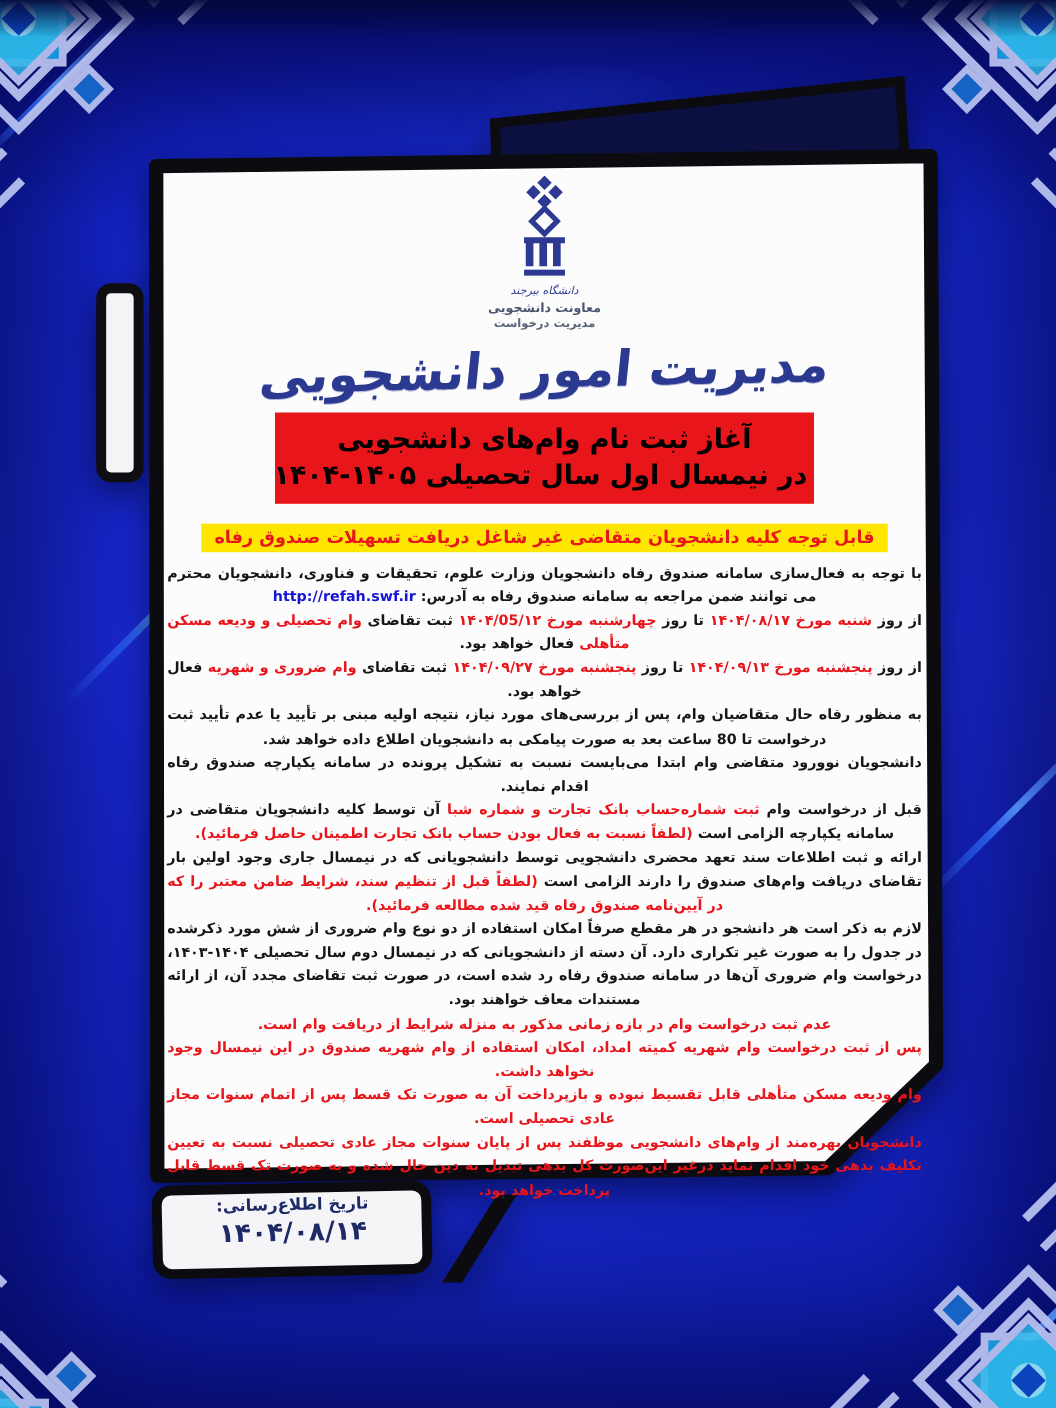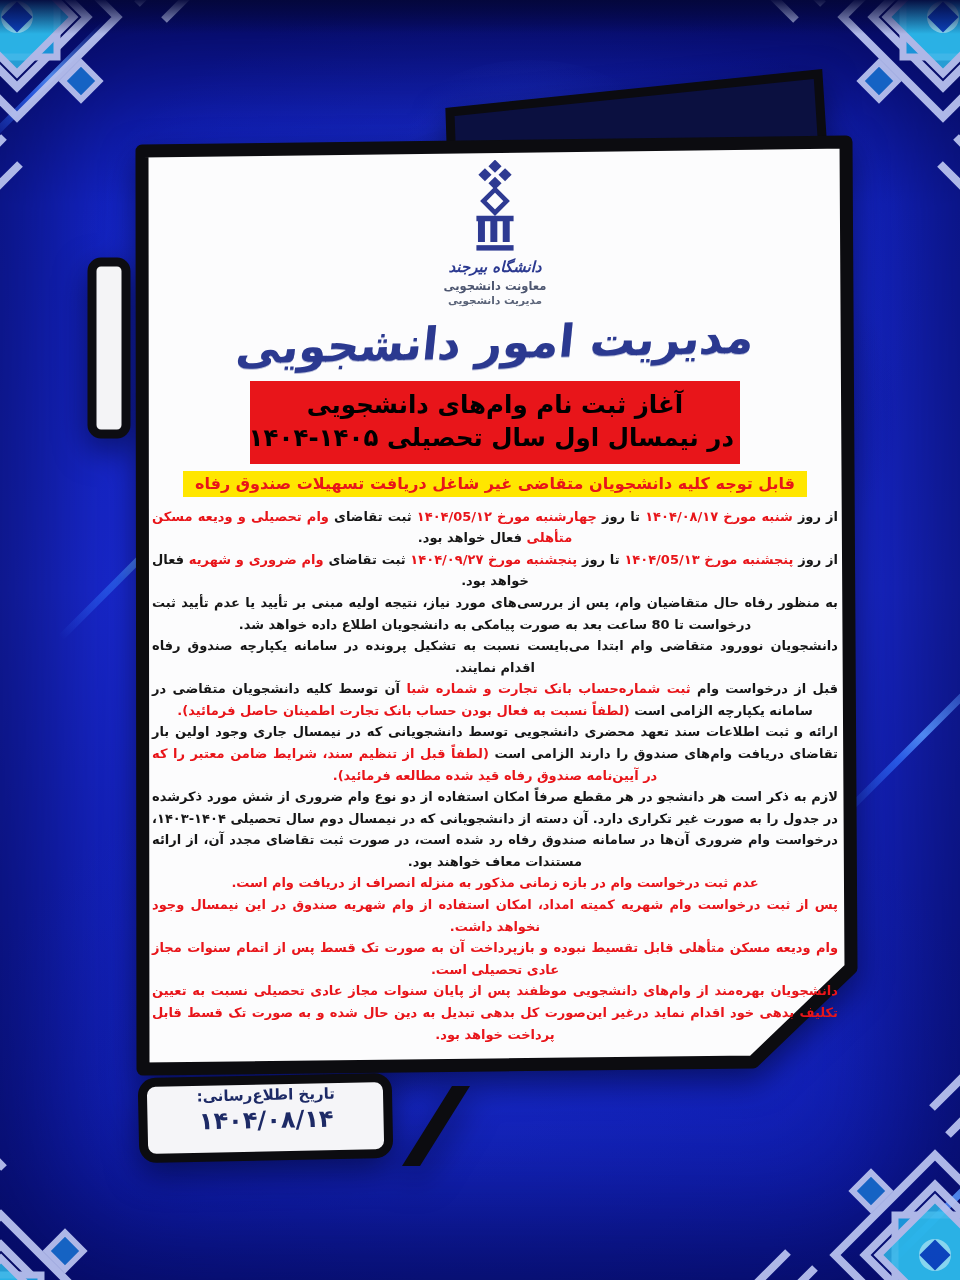--- a/index.html
+++ b/index.html
@@ -28,31 +28,31 @@
   .s4{left:850px;top:1200px;width:200px;}
   .orn{position:absolute;width:300px;height:300px;z-index:2;opacity:.95;}
   .orn-tl{left:-68px;top:-68px;}
   .orn-tr{right:-68px;top:-68px;transform:scaleX(-1);}
   .orn-bl{left:-84px;bottom:-120px;transform:scaleY(-1);}
   .orn-br{right:-60px;bottom:-60px;transform:scale(-1,-1);}
   #papers{position:absolute;left:0;top:0;z-index:4;filter:drop-shadow(0 12px 16px rgba(0,2,30,.55));}
   #content{position:absolute;left:152px;top:156px;width:686px;z-index:5;
     display:flex;flex-direction:column;align-items:center;direction:rtl;}
   .logo-svg{display:block;margin-top:4px;}
-  .uni-script{font-family:"DejaVu Serif",serif;font-style:italic;font-weight:bold;
-    font-size:15px;color:var(--navy,#2b3990);margin-top:2px;}
+  .uni-script{font-family:"DejaVu Serif",serif;font-style:italic;font-weight:normal;
+    font-size:10px;color:var(--navy,#2b3990);margin-top:2px;}
   .dept1{font-size:11.5px;font-weight:bold;color:#4d5670;margin-top:3px;letter-spacing:.5px;}
   .dept2{font-size:10.5px;font-weight:bold;color:#5a6378;margin-top:1px;letter-spacing:.5px;}
   .calli{font-size:45px;font-weight:bold;color:var(--navy,#2b3990);
     transform:skewX(-7deg) rotate(-1.2deg);margin:10px 0 12px;white-space:nowrap;
     text-shadow:0 1px 0 rgba(43,57,144,.35);}
   .banner{width:478px;background:var(--red,#e8151a);color:#000000;text-align:center;
     padding:8px 6px 9px;line-height:1.34;}
   .banner div{font-size:24.5px;font-weight:bold;white-space:nowrap;}
-  .notice{margin-top:7px;background:var(--yellow,#ffe600);color:var(--red,#e8151a);
+  .notice{margin-top:18px;background:var(--yellow,#ffe600);color:var(--red,#e8151a);
     font-size:16px;font-weight:bold;padding:3px 12px 4px;white-space:nowrap;}
   .body{margin-top:9px;width:100%;font-size:13px;font-weight:bold;line-height:1.66;
     color:var(--ink,#161616);}
   .para{margin:0;text-align:justify;text-align-last:center;}
   .seg-ink{color:var(--ink,#161616);}
   .seg-red{color:var(--red,#e8151a);}
   .seg-link{color:var(--link,#1414d6);direction:ltr;unicode-bidi:embed;}
   #datebox{position:absolute;left:150px;top:1086px;width:232px;z-index:5;
     transform:rotate(-1.2deg);text-align:center;direction:rtl;}
   .date-label{font-size:15px;font-weight:bold;color:var(--datenavy,#1d2a66);}
@@ -127,39 +127,40 @@
         <rect x="21" y="13" width="12" height="12" transform="rotate(45 27 19)"></rect>
         <rect x="47" y="13" width="12" height="12" transform="rotate(45 53 19)"></rect>
         <rect x="34" y="24" width="12" height="12" transform="rotate(45 40 30)"></rect>
         <path d="M40 38 l15 15 -15 15 -15 -15 z" fill="none" stroke="#2e3a92" stroke-width="6"></path>
         <path d="M16 72 h48 v7 h-5 v27 h-9 v-27 h-7 v27 h-9 v-27 h-7 v27 h-9 v-27 h-2 z"></path>
         <rect x="16" y="110" width="48" height="7"></rect>
       </g>
     </svg>
     <div class="uni-script">دانشگاه بیرجند</div>
     <div class="dept1">معاونت دانشجویی</div>
-    <div class="dept2">مدیریت دانشجویی</div>
+    <div class="dept2">مدیریت درخواست</div>
     <div class="calli">مدیریت امور دانشجویی</div>
 
     <div class="banner">
       <div>آغاز ثبت نام وام‌های دانشجویی</div>
       <div>در نیمسال اول سال تحصیلی ۱۴۰۵-۱۴۰۴</div>
     </div>
 
     <div class="notice">قابل توجه کلیه دانشجویان متقاضی غیر شاغل دریافت تسهیلات صندوق رفاه</div>
 
     <div class="body">
+        <p class="para"><span class="seg-ink">با توجه به فعال‌سازی سامانه صندوق رفاه دانشجویان وزارت علوم، تحقیقات و فناوری، دانشجویان محترم می توانند ضمن مراجعه به سامانه صندوق رفاه به آدرس: </span><span class="seg-link">http://refah.swf.ir</span></p>
         <p class="para"><span class="seg-ink">از روز </span><span class="seg-red">شنبه مورخ ۱۴۰۴/۰۸/۱۷</span><span class="seg-ink"> تا روز </span><span class="seg-red">چهارشنبه مورخ ۱۴۰۴/05/۱۲</span><span class="seg-ink"> ثبت تقاضای </span><span class="seg-red">وام تحصیلی و ودیعه مسکن متأهلی</span><span class="seg-ink"> فعال خواهد بود.</span></p>
-        <p class="para"><span class="seg-ink">از روز </span><span class="seg-red">پنجشنبه مورخ ۱۴۰۴/05/۱۳</span><span class="seg-ink"> تا روز </span><span class="seg-red">پنجشنبه مورخ ۱۴۰۴/۰۹/۲۷</span><span class="seg-ink"> ثبت تقاضای </span><span class="seg-red">وام ضروری و شهریه</span><span class="seg-ink"> فعال خواهد بود.</span></p>
+        <p class="para"><span class="seg-ink">از روز </span><span class="seg-red">پنجشنبه مورخ ۱۴۰۴/۰۹/۱۳</span><span class="seg-ink"> تا روز </span><span class="seg-red">پنجشنبه مورخ ۱۴۰۴/۰۹/۲۷</span><span class="seg-ink"> ثبت تقاضای </span><span class="seg-red">وام ضروری و شهریه</span><span class="seg-ink"> فعال خواهد بود.</span></p>
         <p class="para"><span class="seg-ink">به منظور رفاه حال متقاضیان وام، پس از بررسی‌های مورد نیاز، نتیجه اولیه مبنی بر تأیید یا عدم تأیید ثبت درخواست تا 80 ساعت بعد به صورت پیامکی به دانشجویان اطلاع داده خواهد شد.</span></p>
         <p class="para"><span class="seg-ink">دانشجویان نوورود متقاضی وام ابتدا می‌بایست نسبت به تشکیل پرونده در سامانه یکپارچه صندوق رفاه اقدام نمایند.</span></p>
         <p class="para"><span class="seg-ink">قبل از درخواست وام </span><span class="seg-red">ثبت شماره‌حساب بانک تجارت و شماره شبا</span><span class="seg-ink"> آن توسط کلیه دانشجویان متقاضی در سامانه یکپارچه الزامی است </span><span class="seg-red">(لطفاً نسبت به فعال بودن حساب بانک تجارت اطمینان حاصل فرمائید).</span></p>
         <p class="para"><span class="seg-ink">ارائه و ثبت اطلاعات سند تعهد محضری دانشجویی توسط دانشجویانی که در نیمسال جاری وجود اولین بار تقاضای دریافت وام‌های صندوق را دارند الزامی است </span><span class="seg-red">(لطفاً قبل از تنظیم سند، شرایط ضامن معتبر را که در آیین‌نامه صندوق رفاه قید شده مطالعه فرمائید).</span></p>
         <p class="para"><span class="seg-ink">لازم به ذکر است هر دانشجو در هر مقطع صرفاً امکان استفاده از دو نوع وام ضروری از شش مورد ذکرشده در جدول را به صورت غیر تکراری دارد. آن دسته از دانشجویانی که در نیمسال دوم سال تحصیلی ۱۴۰۴-۱۴۰۳، درخواست وام ضروری آن‌ها در سامانه صندوق رفاه رد شده است، در صورت ثبت تقاضای مجدد آن، از ارائه مستندات معاف خواهند بود.</span></p>
-        <p class="para"><span class="seg-red">عدم ثبت درخواست وام در بازه زمانی مذکور به منزله انصراف از دریافت وام است.</span></p>
+        <p class="para"><span class="seg-red">عدم ثبت درخواست وام در بازه زمانی مذکور به منزله شرایط از دریافت وام است.</span></p>
         <p class="para"><span class="seg-red">پس از ثبت درخواست وام شهریه کمیته امداد، امکان استفاده از وام شهریه صندوق در این نیمسال وجود نخواهد داشت.</span></p>
         <p class="para"><span class="seg-red">وام ودیعه مسکن متأهلی قابل تقسیط نبوده و بازپرداخت آن به صورت تک قسط پس از اتمام سنوات مجاز عادی تحصیلی است.</span></p>
         <p class="para"><span class="seg-red">دانشجویان بهره‌مند از وام‌های دانشجویی موظفند پس از پایان سنوات مجاز عادی تحصیلی نسبت به تعیین تکلیف بدهی خود اقدام نماید درغیر این‌صورت کل بدهی تبدیل به دین حال شده و به صورت تک قسط قابل پرداخت خواهد بود.</span></p>
       </div>
   </div>
 
   <div id="datebox">
     <div class="date-label">تاریخ اطلاع‌رسانی:</div>
     <div class="date-value">۱۴۰۴/۰۸/۱۴</div>
   </div>

